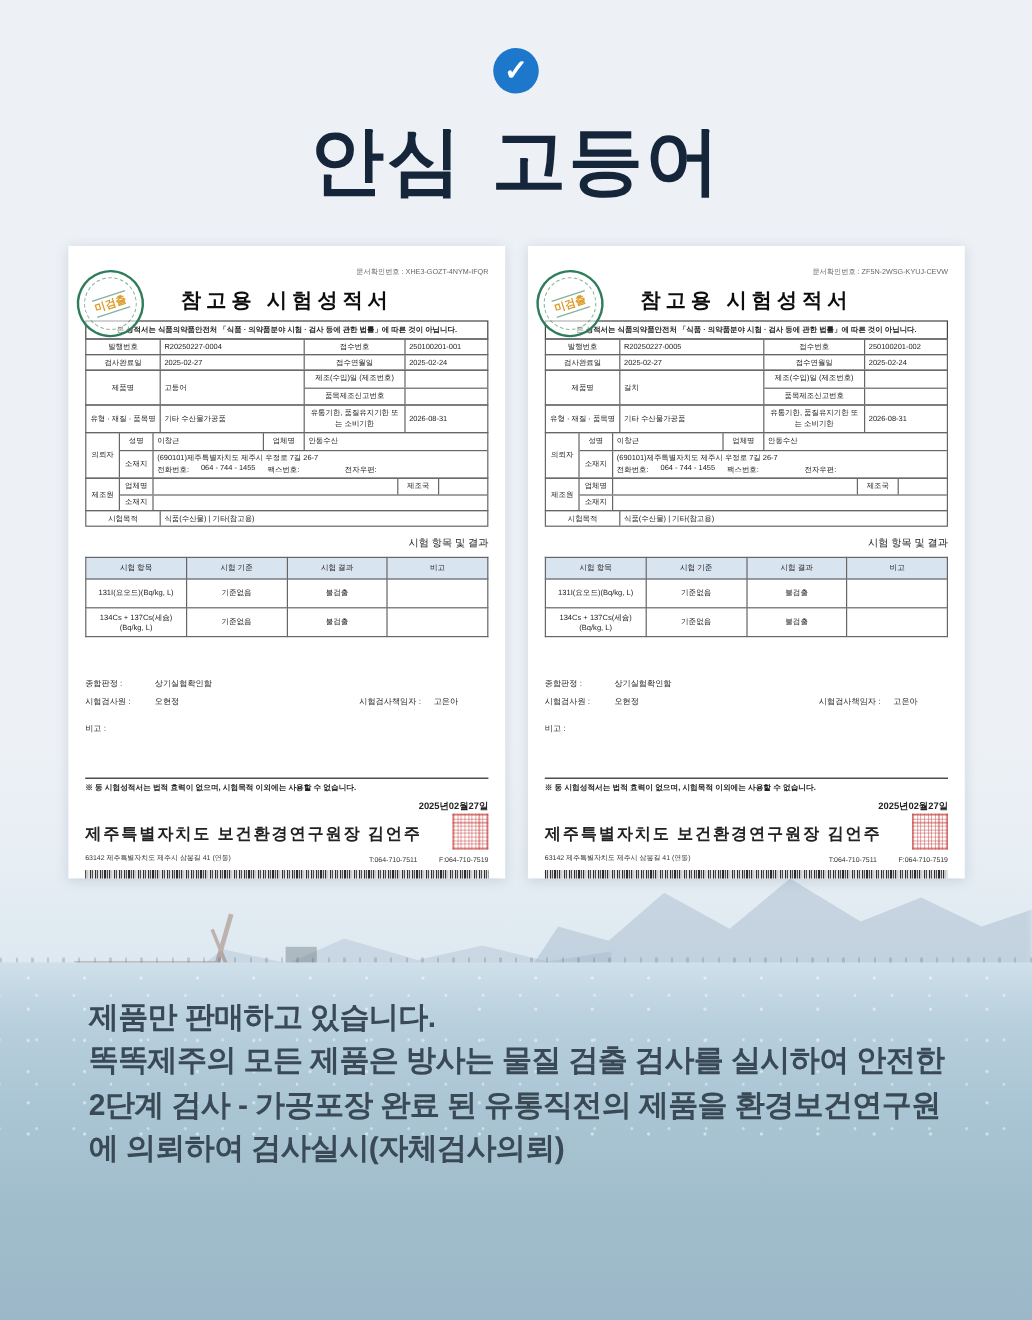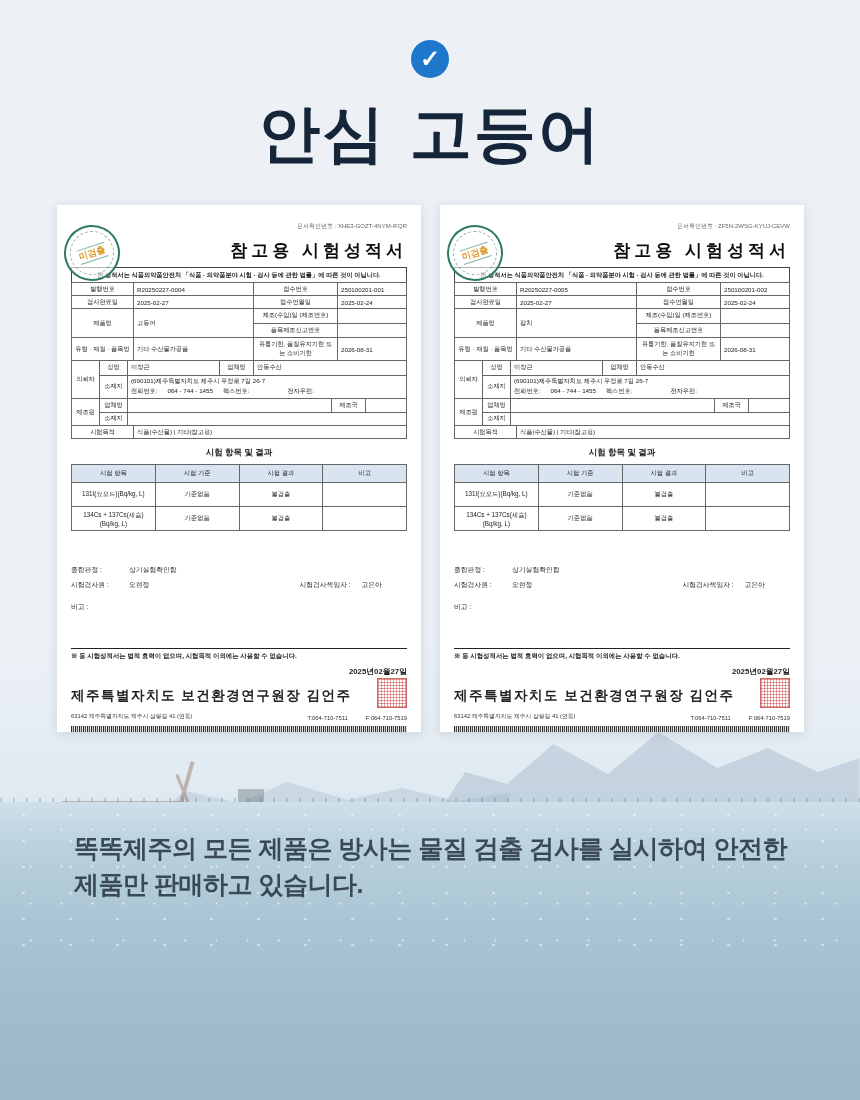--- a/index.html
+++ b/index.html
@@ -40,36 +40,36 @@
   .cert{position:absolute;top:205px;width:364px;height:527px;background:#fff;
     box-shadow:0 2px 10px rgba(40,60,90,.15);color:#222;overflow:hidden;}
   .cert-left{left:57px;} .cert-right{left:440px;}
   .cert-inner{position:relative;padding:10px 14px;height:100%;box-sizing:border-box;}
   .docno{position:absolute;top:17px;right:14px;font-size:6px;color:#666;}
   .seal{position:absolute;top:20px;left:7px;width:52px;height:52px;border:2.5px solid #2e7d5b;
     border-radius:50%;transform:rotate(-18deg);display:flex;align-items:center;justify-content:center;background:rgba(255,255,255,.6);}
   .seal::before{content:"";position:absolute;inset:4px;border:1.5px dashed rgba(46,125,91,.55);border-radius:50%;}
   .seal-text{font-size:9px;font-weight:bold;color:#dd9a27;border-top:1px solid rgba(46,125,91,.6);
     border-bottom:1px solid rgba(46,125,91,.6);padding:0 1px;}
-  .cert-title{text-align:right;font-size:17px;font-weight:bold;letter-spacing:4px;margin-top:24px;color:#0d0d0d;}
+  .cert-title{text-align:center;font-size:17px;font-weight:bold;letter-spacing:4px;margin-top:24px;color:#0d0d0d;}
   .notice{border:1.2px solid #444;margin-top:5px;font-size:6.2px;font-weight:bold;text-align:center;padding:2.5px 1px;}
   .irow{display:flex;border:1px solid #666;margin-top:-1px;align-items:stretch;}
   .irow:first-of-type{margin-top:0;}
   .cell{box-sizing:border-box;border-right:1px solid #666;padding:1.5px 3px;font-size:6.2px;
     display:flex;align-items:center;min-height:12px;}
   .cell:last-child{border-right:none;}
   .lab{justify-content:center;text-align:center;}
   .c1{width:62px;} .c2{width:120px;} .c3{width:84px;} .c4{flex:1;}
   .stack{flex:1;display:flex;flex-direction:column;}
   .stack .srow{display:flex;flex:1;border-bottom:1px solid #666;}
   .stack .srow:last-child{border-bottom:none;}
   .w28{width:28px;} .w92{width:92px;} .w34{width:34px;}
   .addr-lines{flex-direction:column;align-items:flex-start;justify-content:center;gap:1px;}
   .phone-line{display:flex;gap:10px;width:100%;}
-  .results-title{text-align:center;font-size:8.5px;font-weight:bold;margin:8px 0 5px;}
+  .results-title{text-align:right;font-size:8.5px;font-weight:normal;margin:8px 0 5px;}
   table.results{width:100%;border-collapse:collapse;table-layout:fixed;}
   table.results td{border:1px solid #666;font-size:6.3px;text-align:center;padding:2px;}
   table.results tr.head td{background:#d9e4f1;height:13px;}
   table.results tr.data td{height:19px;}
   .judgment{margin-top:34px;font-size:6.8px;color:#222;}
   .jline{display:flex;margin-bottom:5px;}
   .jlab{width:58px;}
   .jright{margin-left:150px;display:flex;}
   .jrlab{width:62px;}
   .note-line{margin-top:12px;font-size:6.8px;}
@@ -393,15 +393,17 @@
     <span class="grow">63142 제주특별자치도 제주시 삼봉길 41 (연동)</span>
     <span class="tel">T:064-710-7511</span>
     <span>F:064-710-7519</span>
   </div>
   <div class="barcode"></div>
 
  </div>
 </div>
 
 <div class="desc">
+  <div>제품만 판매하고 있습니다.</div>
   <div>똑똑제주의 모든 제품은 방사는 물질 검출 검사를 실시하여 안전한</div>
-  <div>제품만 판매하고 있습니다.</div>
+  <div>2단계 검사 - 가공포장 완료 된 유통직전의 제품을 환경보건연구원</div>
+  <div>에 의뢰하여 검사실시(자체검사의뢰)</div>
 </div>
 
 </body></html>

